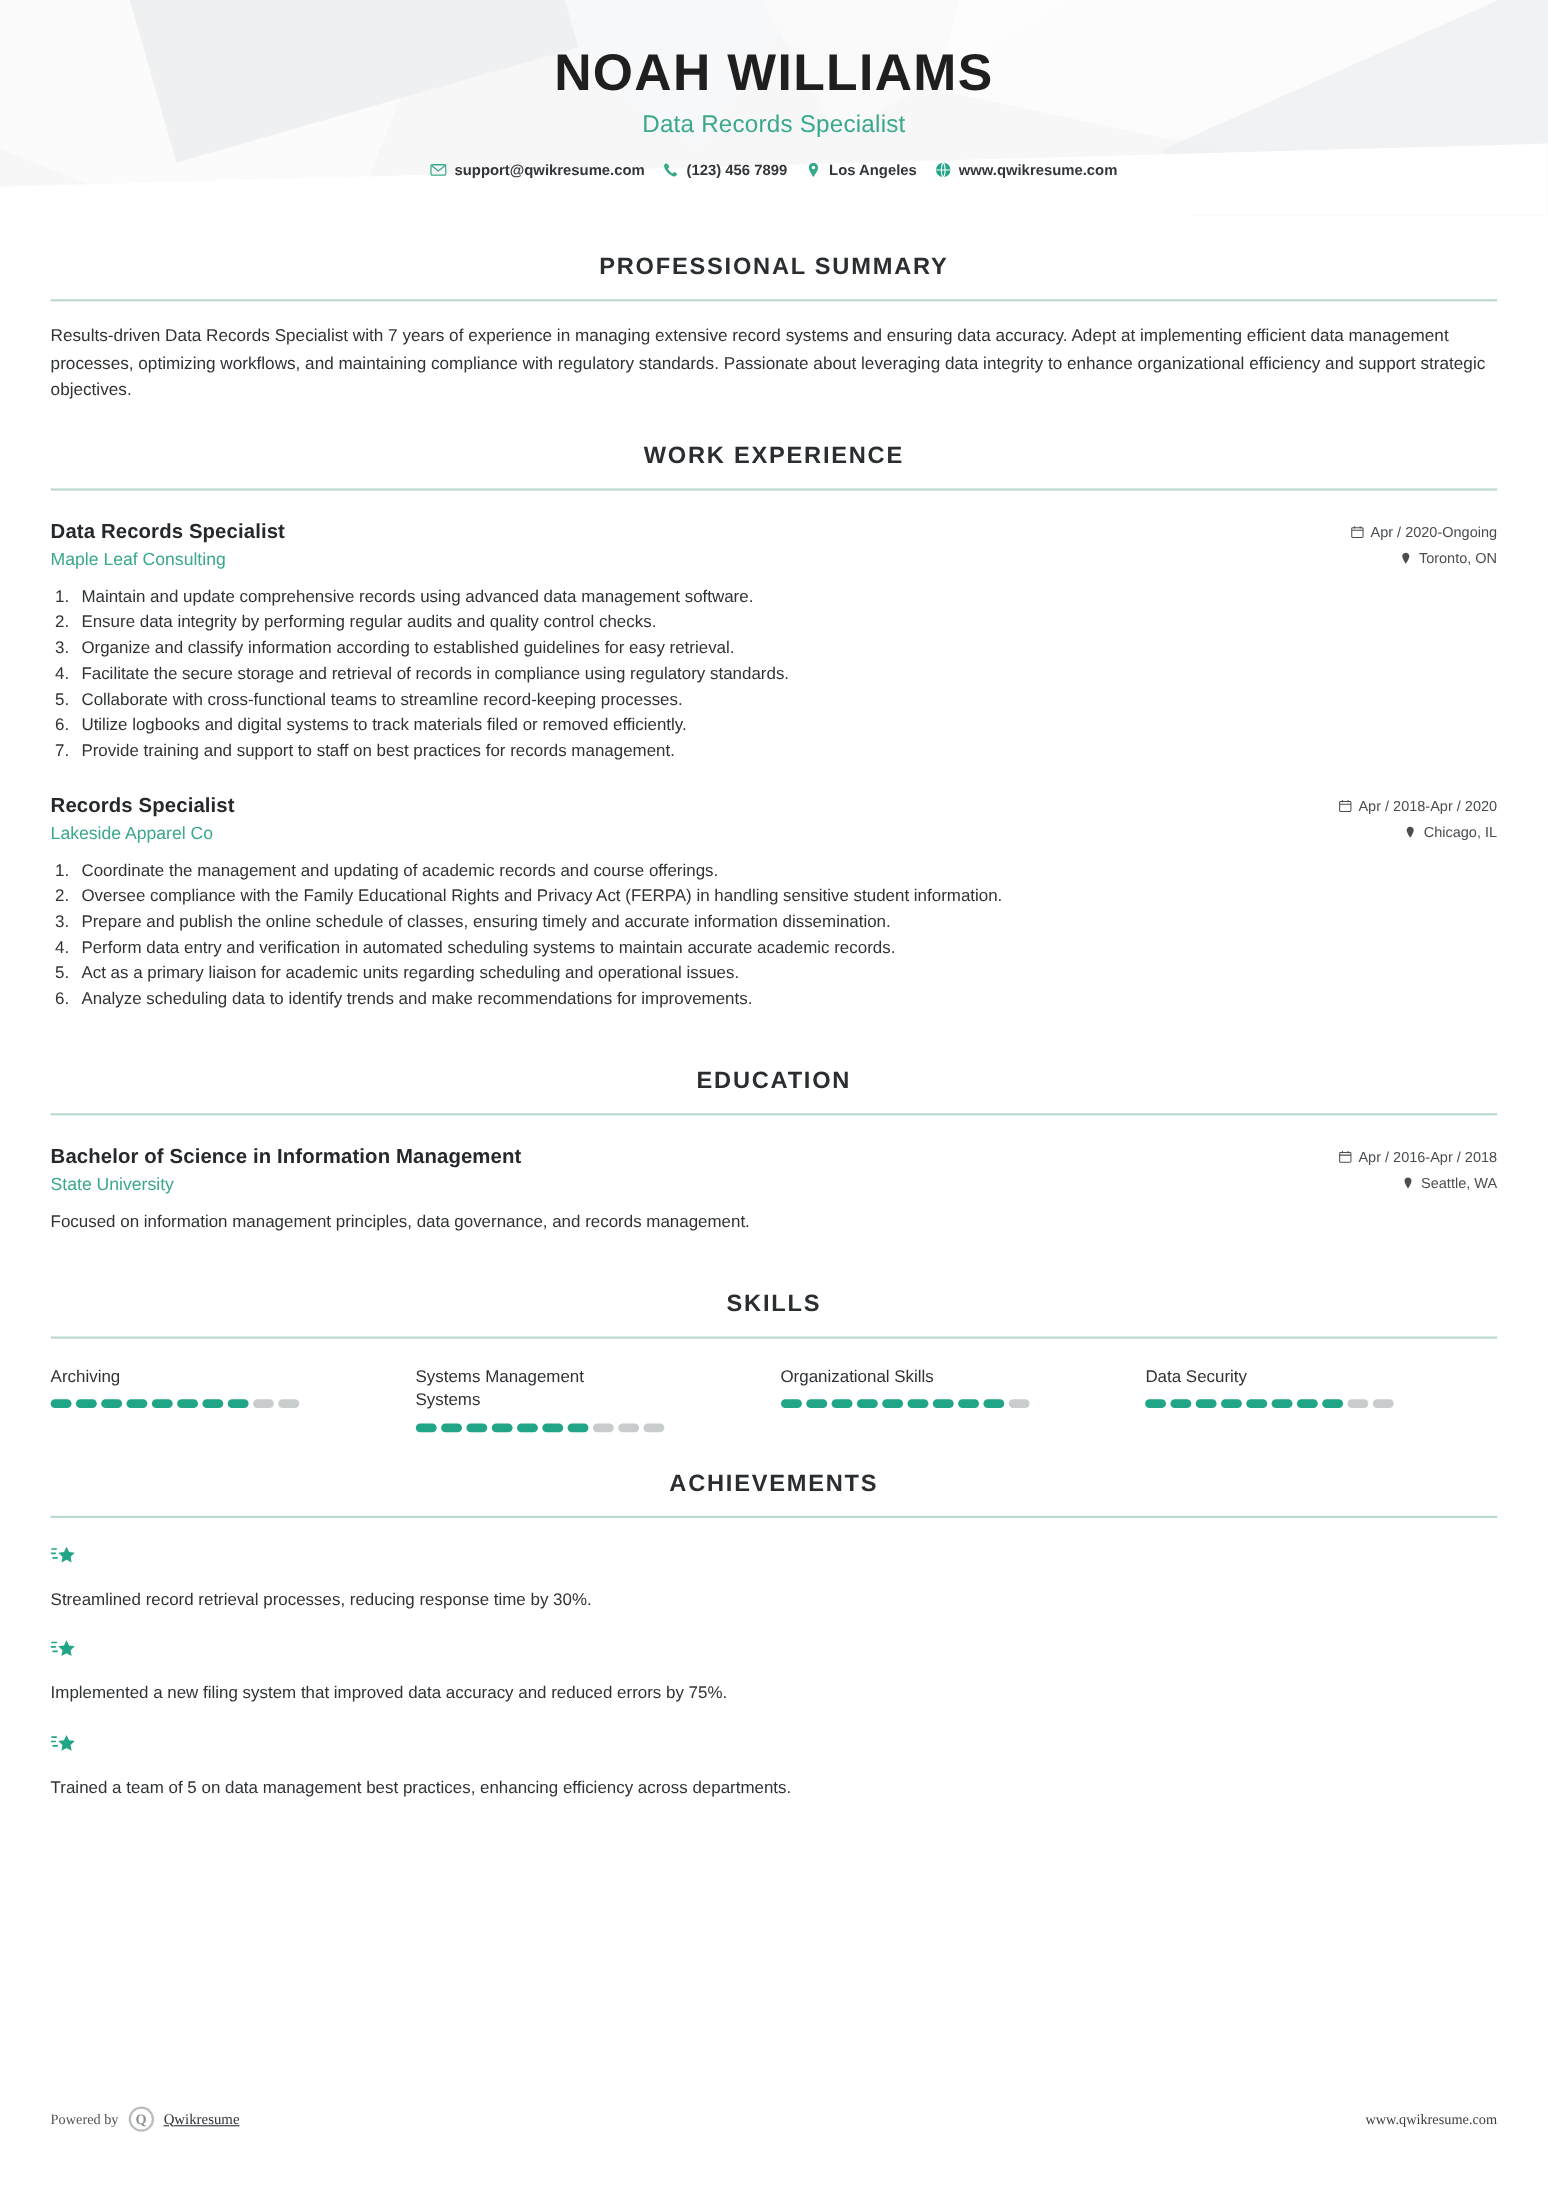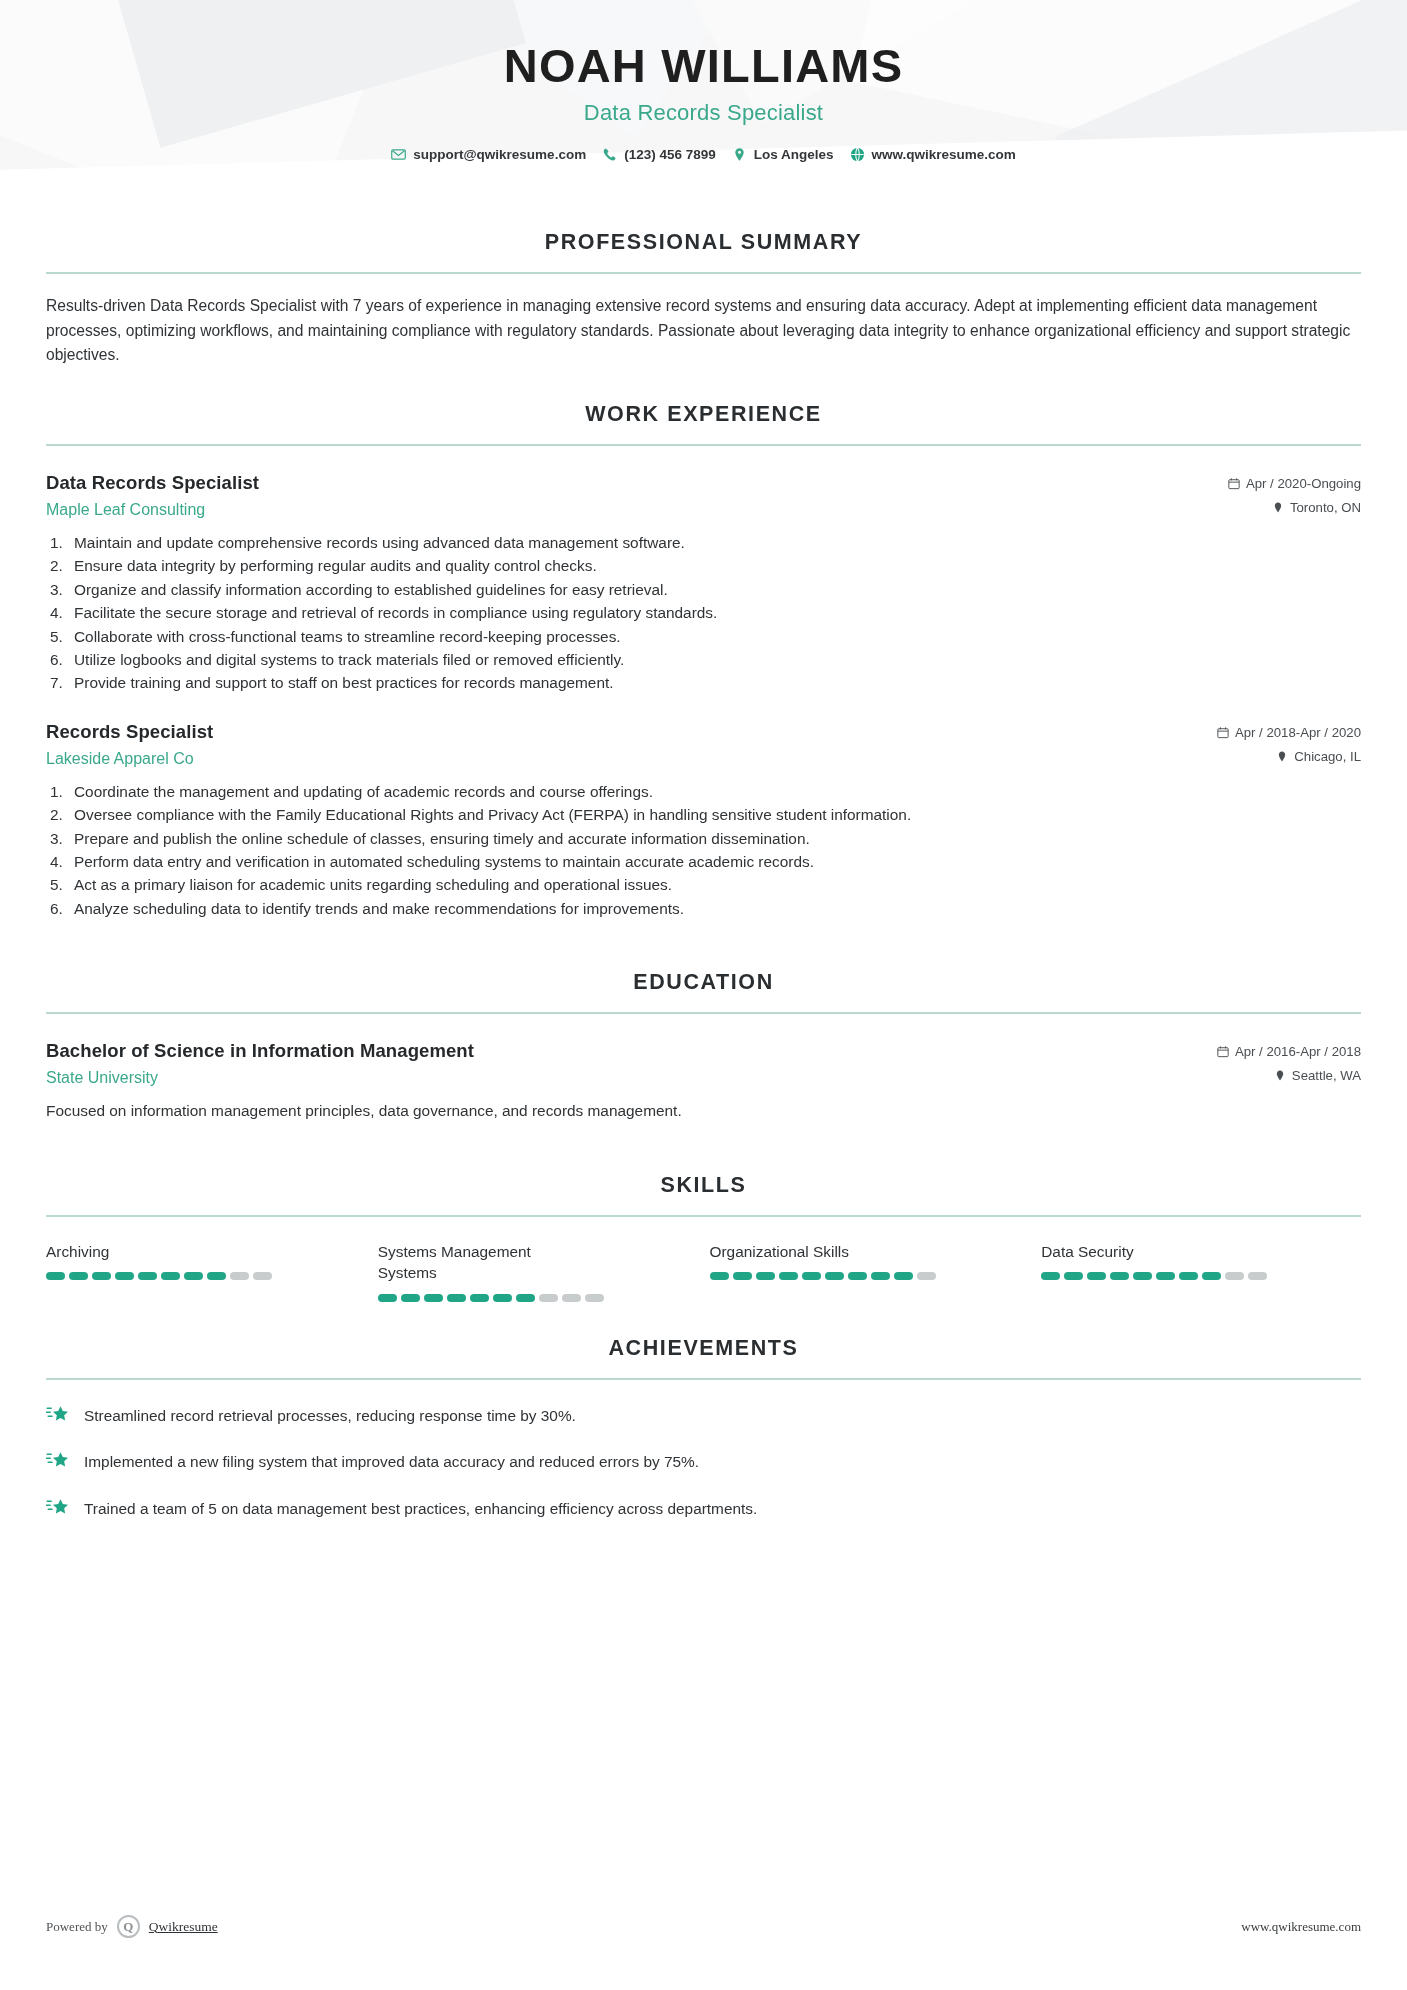--- a/index.html
+++ b/index.html
@@ -150,21 +150,21 @@
     color: #303336;
     line-height: 1.42;
     max-width: 190px;
   }
   .skill-bar { margin-top: 10px; display: flex; gap: 4px; }
   .seg { width: 19px; height: 8px; border-radius: 5px; background: #c9cccd; }
   .seg.on { background: #21a587; }
 
   
   .ach-list { margin-top: 22px; }
-  .ach-item { display: flex; align-items: flex-start; gap: 14px; margin-bottom: 21px; }
+  .ach-item { display: flex; align-items: flex-start; gap: 14px; margin-bottom: 21px; flex-direction: column; }
   .ach-icon { width: 24px; height: 24px; flex: 0 0 auto; margin-top: 1px; }
   .ach-text { font-size: 15.4px; line-height: 1.5; color: #303336; padding-top: 2px; }
 
   
   .footer {
     position: absolute;
     left: 46px;
     right: 46px;
     bottom: 52px;
     display: flex;

